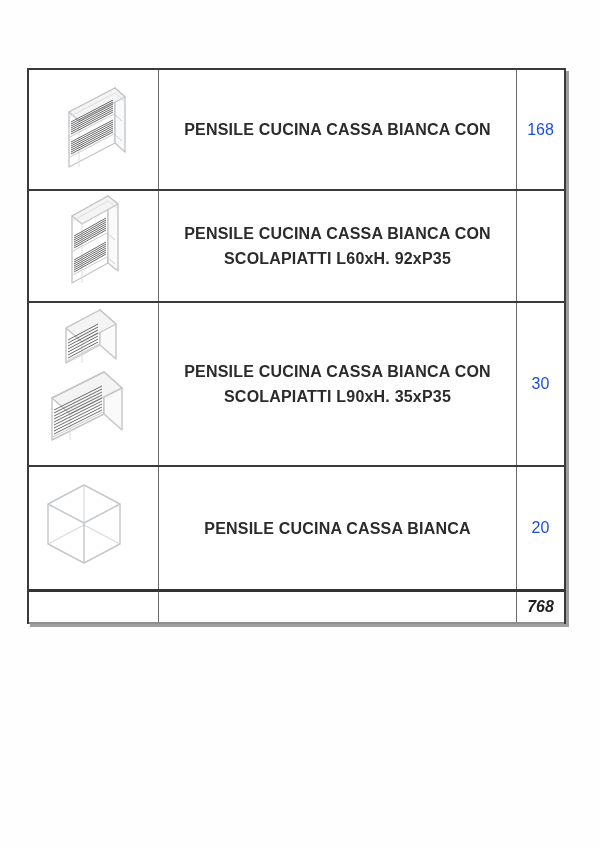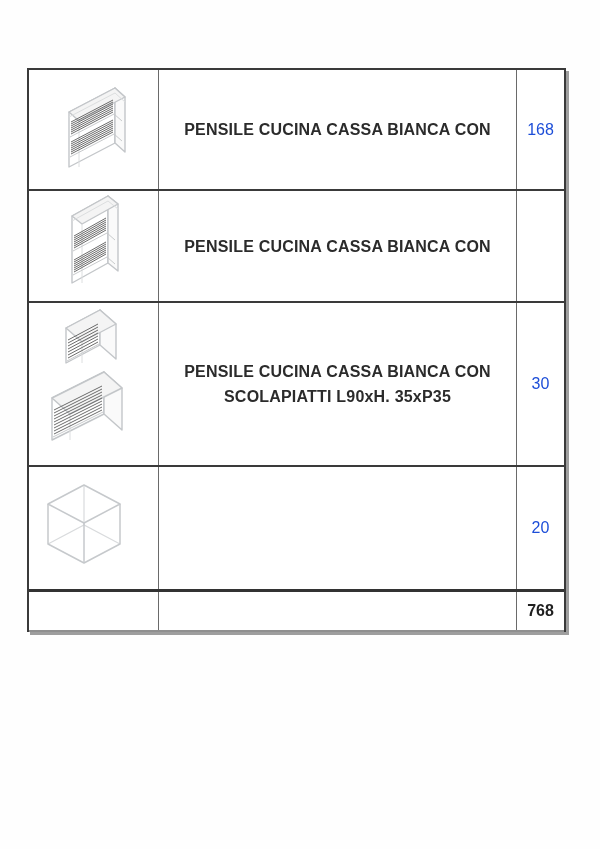--- a/index.html
+++ b/index.html
@@ -10,21 +10,21 @@
   .order-table{
     position:absolute;left:27px;top:68px;width:539px;
     border:2px solid #3a3a3a;border-bottom:none;box-sizing:border-box;
     box-shadow:3px 3px 0 #9e9e9e;background:#fff;
   }
   .trow{display:flex;box-sizing:border-box;border-bottom:2px solid #3a3a3a;}
   .trow.r1{height:121px;}
   .trow.r2{height:112px;}
   .trow.r3{height:164px;}
   .trow.r4{height:125px;border-bottom:3px solid #333;}
-  .trow.total{height:40px;border-bottom:2px solid #8f8f8f;}
+  .trow.total{height:32px;border-bottom:2px solid #8f8f8f;font-style:italic;}
   .cell{box-sizing:border-box;}
   .cell-icon{width:130px;border-right:1px solid #6a6a6a;overflow:hidden;}
   .cell-desc{
     width:358px;border-right:1px solid #6a6a6a;
     display:flex;flex-direction:column;justify-content:center;
     text-align:center;
   }
   .cell-qty{
     width:47px;display:flex;align-items:center;justify-content:center;
     font-size:16px;color:#1d4ed8;
@@ -103,20 +103,21 @@
           <path class="rack" d="M45,73 L77,55"></path>
             <path class="rack" d="M45,75 L77,57"></path>
           <path class="rack" d="M45,77 L77,59"></path>
             <path class="rack" d="M45,79 L77,61"></path>
           <path class="rack" d="M45,81 L77,63"></path>
           <path class="shelf" d="M44,84 L78,66 L86,73"></path>
         </svg>
       </div>
       <div class="cell cell-desc">
         <span class="desc-line">PENSILE CUCINA CASSA BIANCA CON</span>
+        <span class="desc-line">SCOLAPIATTI L60xH. 92xP35</span>
       </div>
     </div>
 
     <div class="trow r3">
       <div class="cell cell-icon">
         <svg width="129" height="162" viewBox="0 0 129 162">
 
           <path class="face" d="M37,25 L71,7 L71,42 L37,60 Z"></path>
           <path class="face face-side" d="M71,7 L87,21 L87,56 L71,42 Z"></path>
           <path class="face face-top" d="M37,25 L71,7 L87,21 L53,39 Z"></path>
@@ -157,20 +158,21 @@
       <div class="cell cell-icon">
         <svg width="129" height="122" viewBox="0 0 129 122">
           <path class="wire-hidden" d="M19,77 L55,58 L91,77"></path>
           <path class="wire-hidden" d="M55,18 L55,58"></path>
           <path class="wire" d="M55,18 L91,37 L55,56 L19,37 Z"></path>
           <path class="wire" d="M19,37 L19,77 L55,96 L91,77 L91,37"></path>
           <path class="wire" d="M55,56 L55,96"></path>
         </svg>
       </div>
       <div class="cell cell-desc">
+        <span class="desc-line">PENSILE CUCINA CASSA BIANCA</span>
       </div>
       <div class="cell cell-qty">20</div>
     </div>
 
     <div class="trow total">
       <div class="cell cell-icon"></div>
       <div class="cell cell-desc"></div>
       <div class="cell cell-qty">768</div>
     </div>
 

